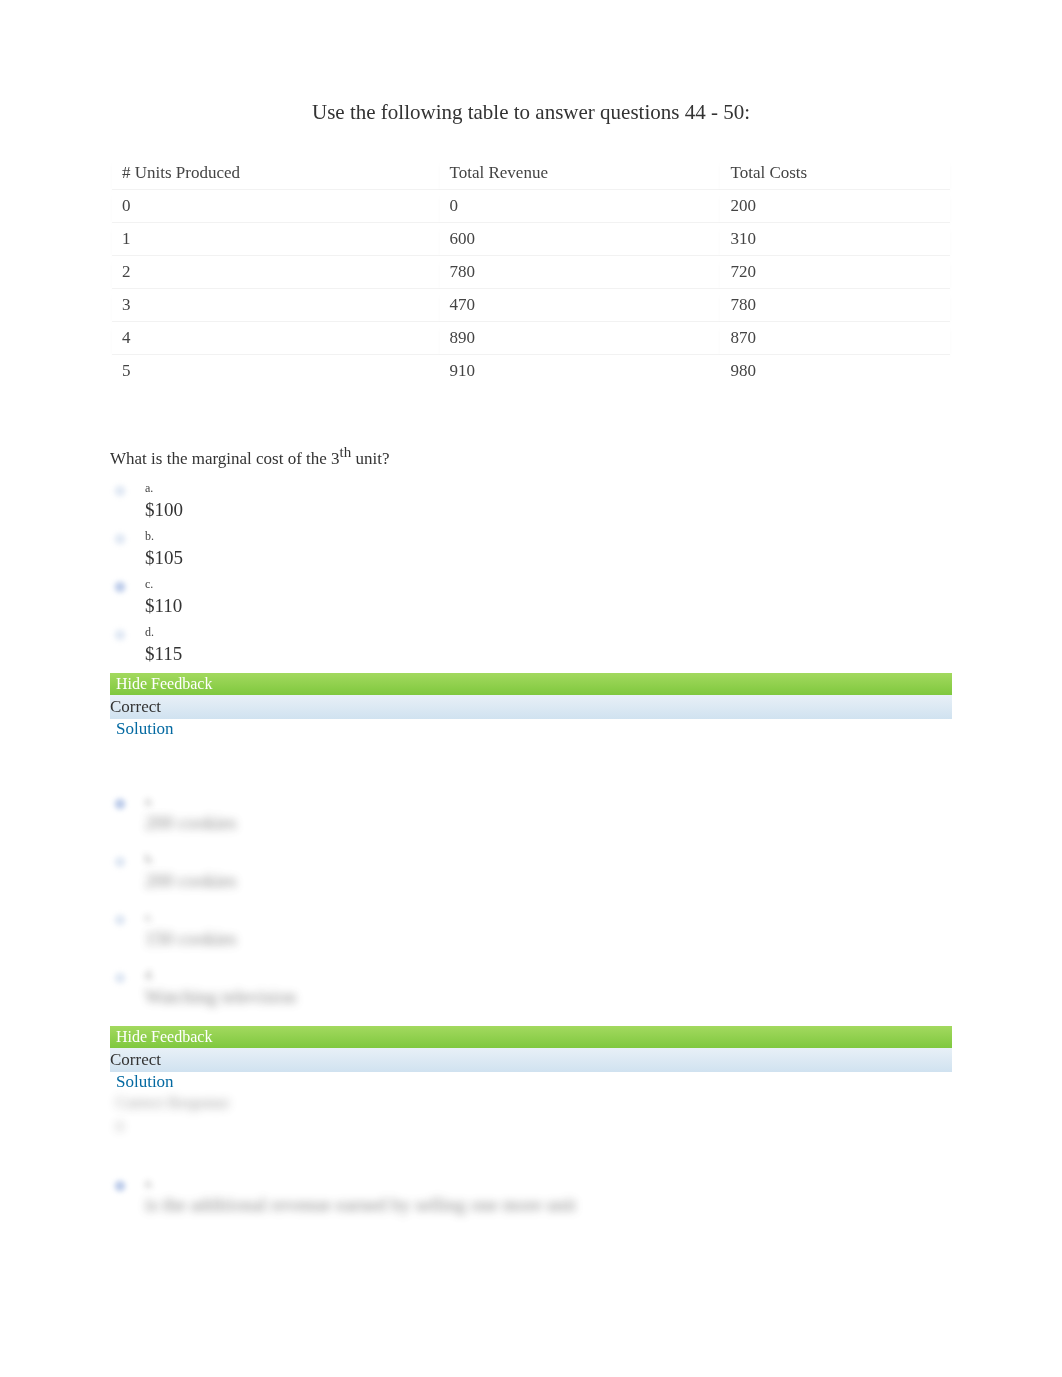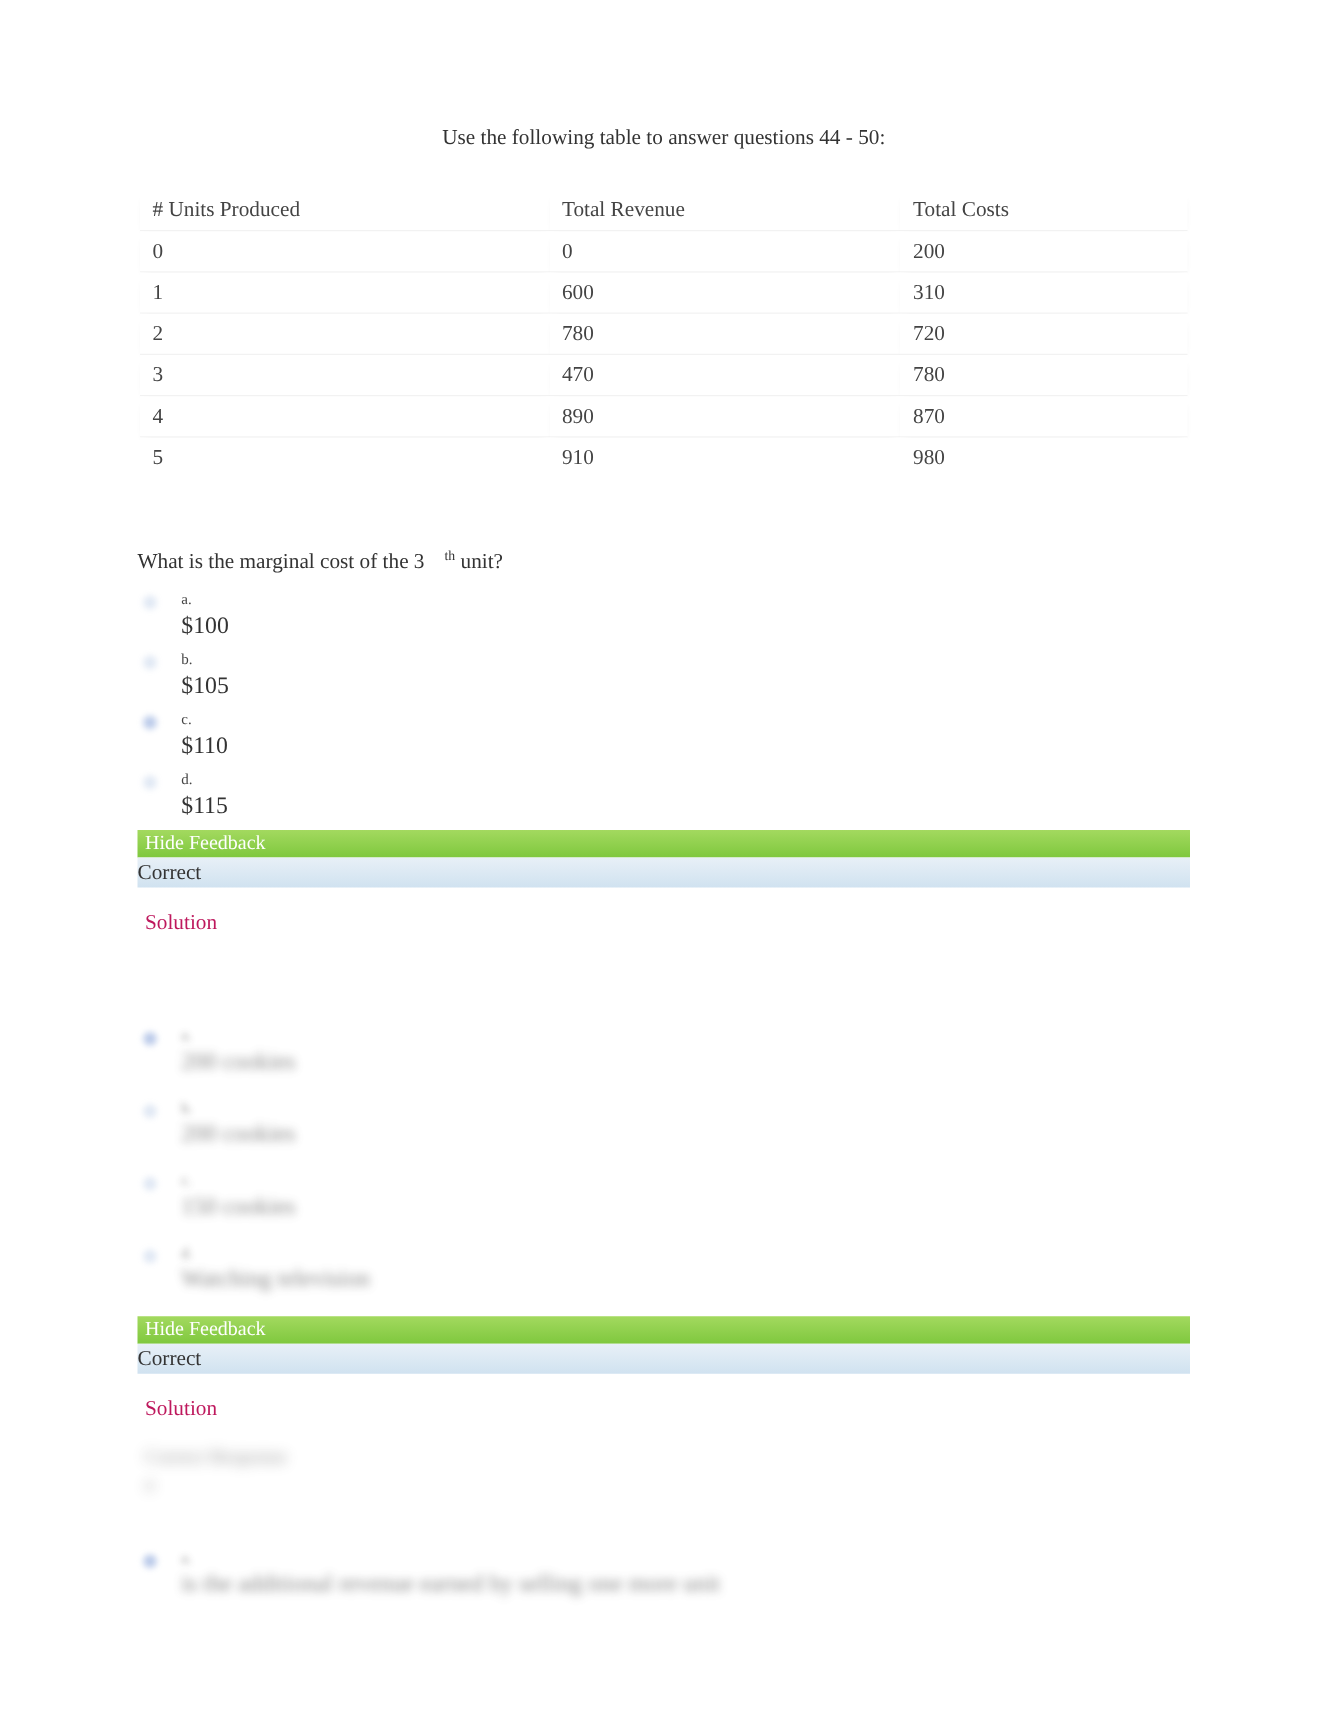--- a/index.html
+++ b/index.html
@@ -7,21 +7,21 @@
       font-family: Georgia, 'Times New Roman', serif;
       background: #ffffff;
       width: 1062px;
       margin: 0 auto;
       padding: 100px 110px 60px 110px;
       color: #333;
       position: relative;
     }
     .instruction {
       text-align: center;
-      font-size: 17px;
+      font-size: 21px;
       margin-bottom: 30px;
       color: #333;
     }
     .data-table {
       width: 100%;
       border-collapse: separate;
       border-spacing: 0;
       margin-bottom: 30px;
     }
     .data-table th, .data-table td {
@@ -44,21 +44,21 @@
     }
     .data-table tr:last-child td {
       box-shadow: none;
       border-bottom: none;
     }
     .question-text {
       font-size: 17px;
       margin: 25px 0 12px 0;
       color: #333;
     }
-    sup { font-size: 11px; margin-left: 16px; }
+    sup { font-size: 15px; }
     .options {
       padding-left: 0;
     }
     .option-row {
       display: flex;
       align-items: flex-start;
       margin-bottom: 8px;
       padding-left: 3px;
     }
     .radio {
@@ -106,23 +106,23 @@
       padding: 2px 6px;
       margin-top: 6px;
     }
     .correct-bar {
       background: linear-gradient(to bottom, #e8f0f7 0%, #d0e2f0 100%);
       padding: 2px 0;
       font-size: 17px;
       color: #333;
     }
     .solution-link {
-      color: #be185d;
-      font-size: 17px;
-      padding: 18px 6px;
+      color: #0369a1;
+      font-size: 17px;
+      padding: 0 6px;
     }
     .blur-line {
       filter: blur(5px);
       color: #555;
       font-size: 16px;
       padding: 2px 6px;
       opacity: 0.6;
     }
     .q2 {
       margin-top: 55px;

